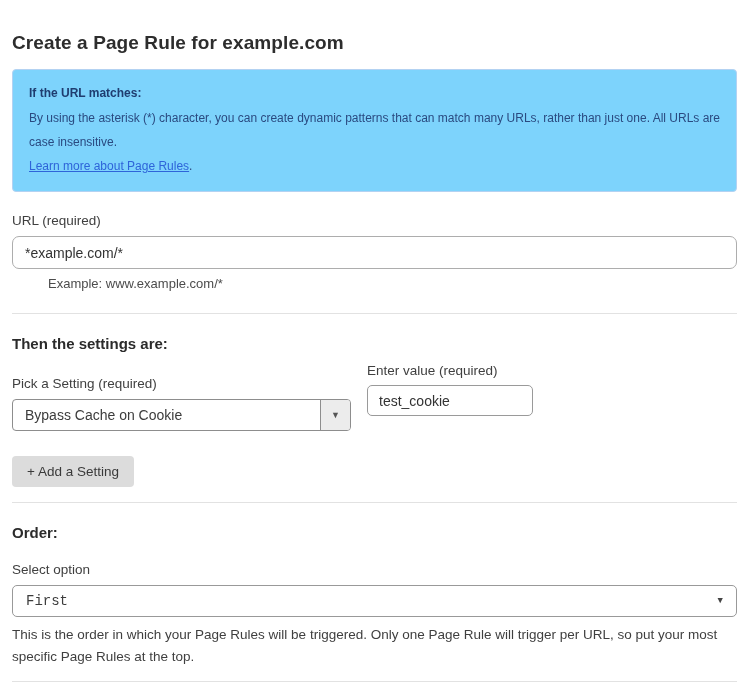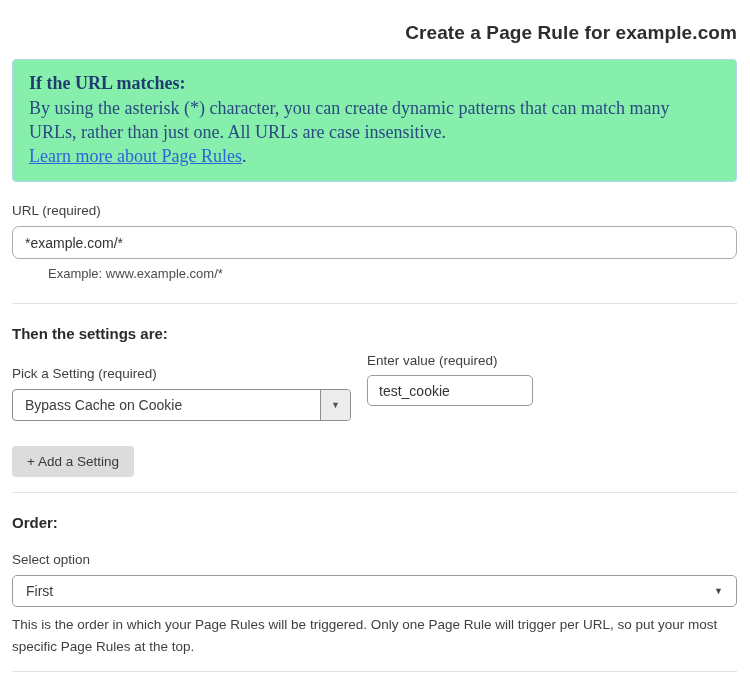--- a/index.html
+++ b/index.html
@@ -7,33 +7,32 @@
   body {
     width: 750px; height: 688px;
     font-family: "Liberation Sans", sans-serif;
     color: #333;
     overflow: hidden;
   }
   .page { padding: 12px 13px 0 12px; }
 
   .page-title {
     font-size: 19px; font-weight: bold; color: #2d2d2d;
-    margin-top: 10px; letter-spacing: 0.1px; text-align: right;
+    margin-top: 20px; letter-spacing: 0.1px;
   }
 
   .info-box {
     margin-top: 15px;
-    background: #86efac;
+    background: #7dd3fc;
     border: 1px solid #b3d2f2;
     border-radius: 4px;
     padding: 11px 16px 13px 16px;
-    font-size: 18px;
+    font-size: 12px;
     line-height: 24px;
     color: #2a4a80;
-    font-family: Liberation Serif, serif;
   }
   .info-box .info-heading { font-weight: bold; color: #1f3d70; }
   .info-box .info-body { margin-top: 1px; }
   .info-box a.info-link {
     color: #2e64d9; text-decoration: underline; cursor: pointer;
   }
 
   .field-label { margin-top: 21px; font-size: 13.5px; color: #404040; }
 
   .text-input {
@@ -89,21 +88,21 @@
     padding: 8px 15px; font-family: "Liberation Sans", sans-serif;
     font-size: 13.5px; color: #3a3a3a; cursor: pointer;
   }
 
   .divider-2 { margin-top: 15px; }
 
   .select-box {
     margin-top: 8px; height: 32px; width: 100%;
     border: 1px solid #999; border-radius: 5px;
     display: flex; align-items: center; justify-content: space-between;
-    padding: 0 13px; background: #fff; cursor: pointer;
+    padding: 0 13px; background: #fff; cursor: pointer; font-family: Liberation Mono, monospace;
   }
   .select-box .select-value { font-size: 14px; color: #3c3c3c; }
   .select-box .caret { font-size: 9px; color: #444; }
 
   .order-helper {
     margin-top: 7px; font-size: 13.5px; color: #3f3f3f; line-height: 22px;
     max-width: 720px;
   }
 
   .divider-3 { margin-top: 13px; }

